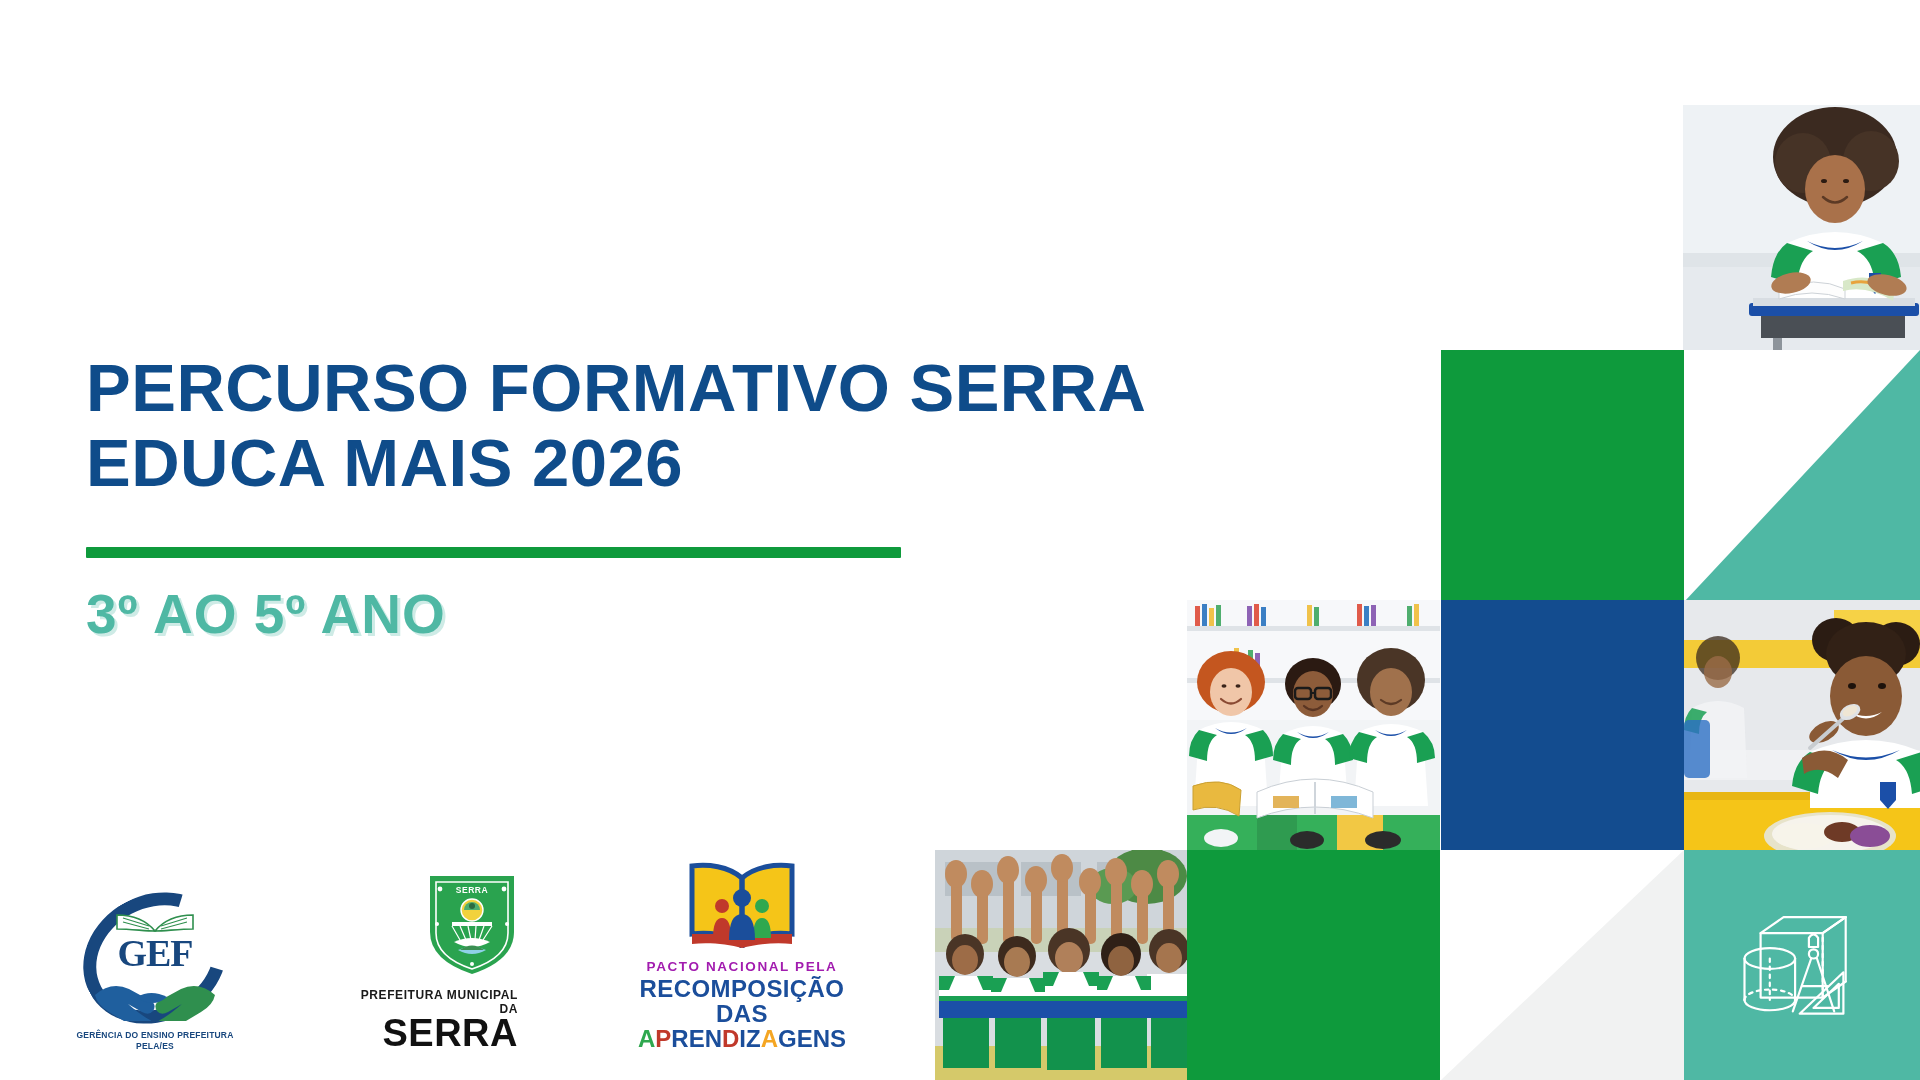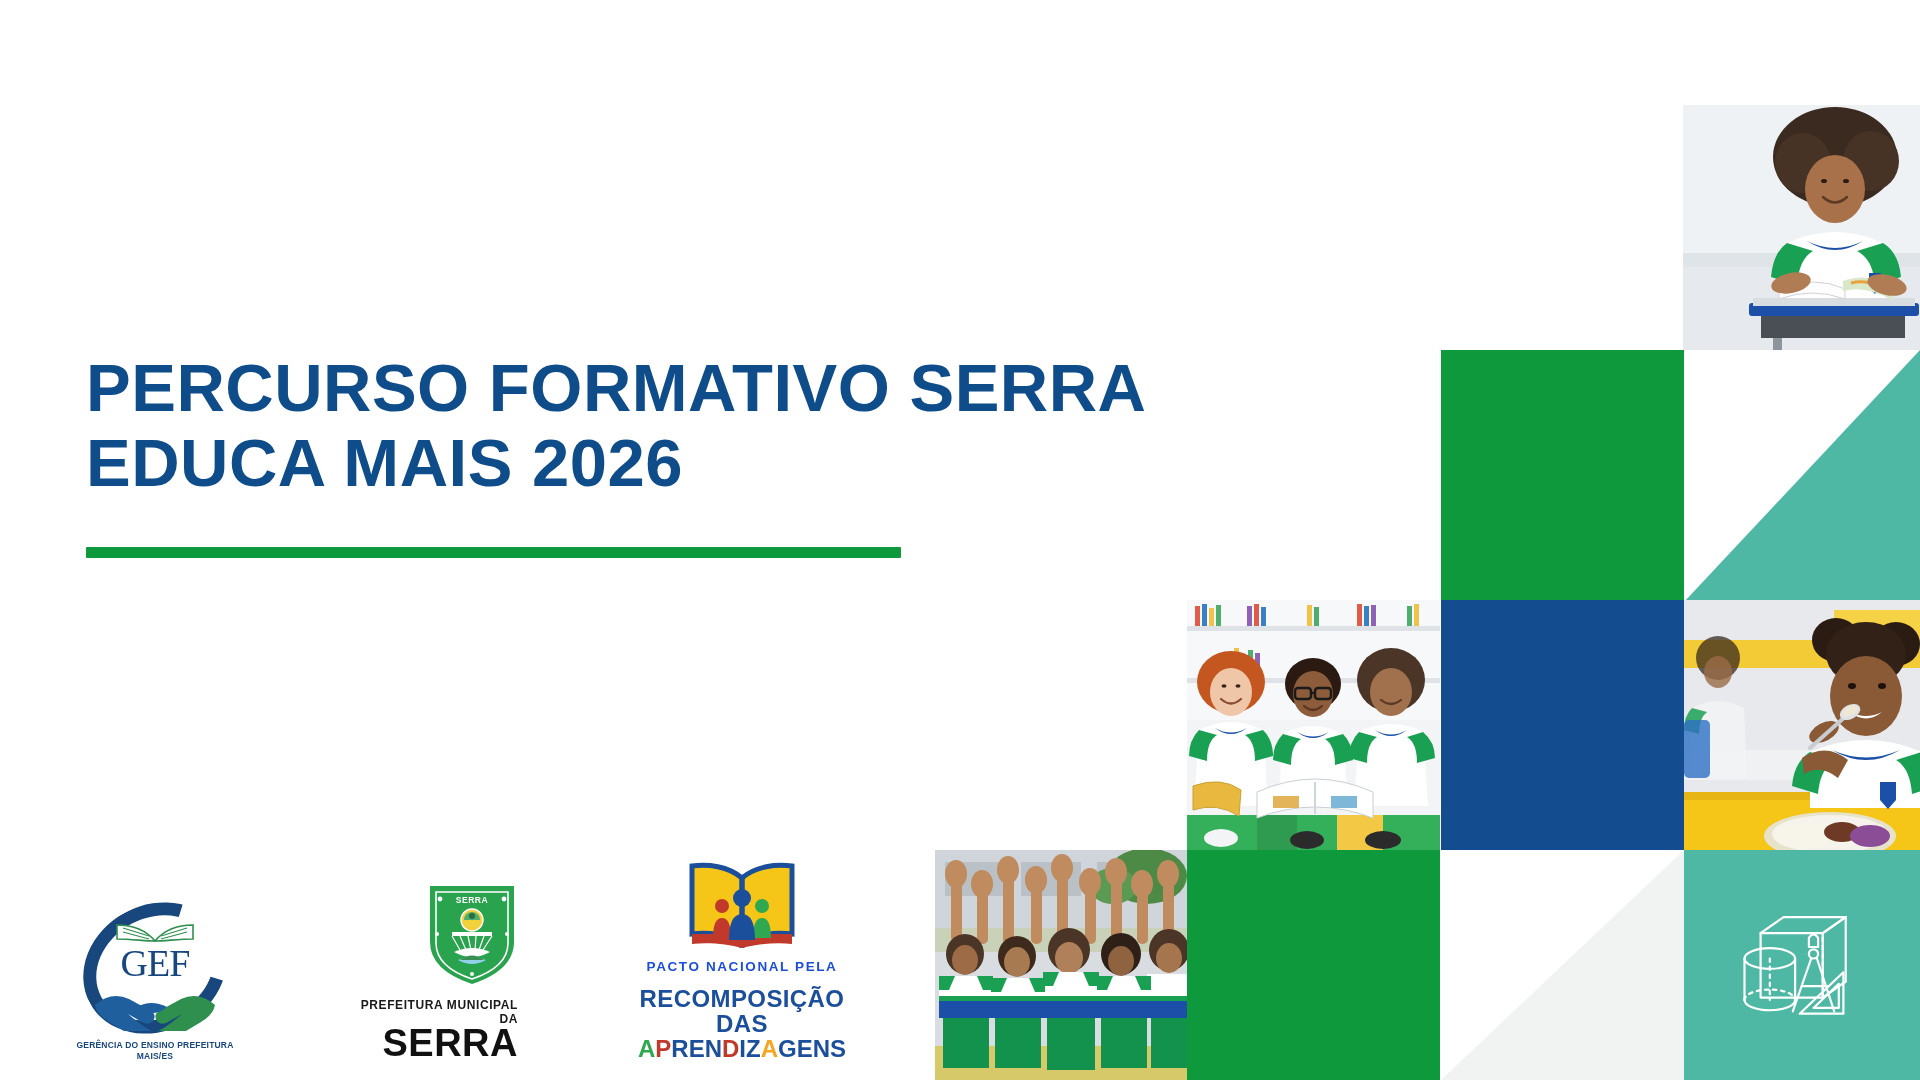--- a/index.html
+++ b/index.html
@@ -84,21 +84,21 @@
     transform:rotate(-28deg);
   }
   .gef-book {
     position:absolute; left:38px; top:16px;
     width:84px; height:26px;
   }
   .gef-text {
     position:absolute; left:0; top:40px;
     width:160px;
     text-align:center;
-    font-weight:normal;
+    font-weight:bold;
     font-size:38px;
     letter-spacing:-1px;
     color:#18477E;
     font-family:"Liberation Serif", serif;
   }
   .gef-hands {
     position:absolute; left:18px; top:64px;
     width:124px; height:66px;
   }
   .gef-caption {
@@ -129,22 +129,22 @@
     color:#111;
     letter-spacing:0.5px;
     line-height:1;
   }
 
   
   .pacto { width:232px; text-align:center; }
   .pacto-mark { width:120px; height:88px; margin:0 auto 7px; }
   .pacto-l1 {
     font-size:13.5px; font-weight:bold;
-    color:#1d4ed8; letter-spacing:1.6px;
-    margin-bottom:12px;
+    color:#a21caf; letter-spacing:1.6px;
+    margin-bottom:2px;
   }
   .pacto-l2 {
     font-size:24px; font-weight:bold;
     color:#1B4E9B; letter-spacing:0.4px;
     line-height:1.05;
   }
   .pacto-l3 { font-size:24px; font-weight:bold; line-height:1.05; letter-spacing:0px; }
   .pacto-l3 span { display:inline; }
 
   
@@ -463,41 +463,42 @@
 
 <div class="left-panel">
 
   <div class="title-block">
     <h1 class="slide-title">PERCURSO FORMATIVO SERRA
 EDUCA MAIS 2026</h1>
   </div>
 
   <div class="divider"></div>
 
+  <div class="subtitle">3º AO 5º ANO</div>
 
   <div class="logo-row">
 
     <div class="logo gef">
       <div class="gef-mark">
         <div class="gef-ring"></div>
         <svg class="gef-book" viewBox="0 0 84 26" fill="none" stroke="#2f8f4e" stroke-width="1.6">
           <path d="M42 24 C32 12 18 8 4 8 L4 22 C18 22 32 24 42 24Z" fill="#ffffff"></path>
           <path d="M42 24 C52 12 66 8 80 8 L80 22 C66 22 52 24 42 24Z" fill="#ffffff"></path>
           <path d="M10 11 L36 19 M10 15 L36 22 M74 11 L48 19 M74 15 L48 22" stroke="#2f8f4e" stroke-width="1.1"></path>
         </svg>
         <div class="gef-text">GEF</div>
         <svg class="gef-hands" viewBox="0 0 124 66" fill="none">
           <path d="M2 40 q16 -14 34 -6 l22 12 q6 4 2 10 q-4 5 -11 1 l-14 -8 q14 12 22 16 q7 4 2 10 q-5 5 -13 0 l-30 -18 q-12 -7 -14 -17z" fill="#1f5f9e"></path>
           <path d="M122 40 q-16 -14 -34 -6 l-22 12 q-6 4 -2 10 q4 5 11 1 l14 -8 q-14 12 -22 16 q-7 4 -2 10 q5 5 13 0 l30 -18 q12 -7 14 -17z" fill="#2f8f4e"></path>
           <path d="M44 42 q14 -8 30 0 q-14 12 -30 0z" fill="#1f5f9e"></path>
         </svg>
       </div>
       <div class="gef-caption">
         <div>GERÊNCIA DO ENSINO PREFEITURA</div>
-        <div>MAIS/ES</div>
+        <div>PELA/ES</div>
       </div>
     </div>
 
     <div class="logo serra">
       <svg class="serra-shield" viewBox="0 0 92 104">
         <path d="M4 4 h84 v56 q0 28 -42 42 q-42 -14 -42 -42z" fill="#2aa34f"></path>
         <path d="M10 10 h72 v51 q0 24 -36 36 q-36 -12 -36 -36z" fill="none" stroke="#ffffff" stroke-width="1.6"></path>
         <text x="46" y="21" text-anchor="middle" font-family="Liberation Sans, sans-serif" font-size="8.5" font-weight="bold" fill="#ffffff" letter-spacing="0.5">SERRA</text>
         <circle cx="14" cy="17" r="2.4" fill="#ffffff"></circle>
         <circle cx="78" cy="17" r="2.4" fill="#ffffff"></circle>

